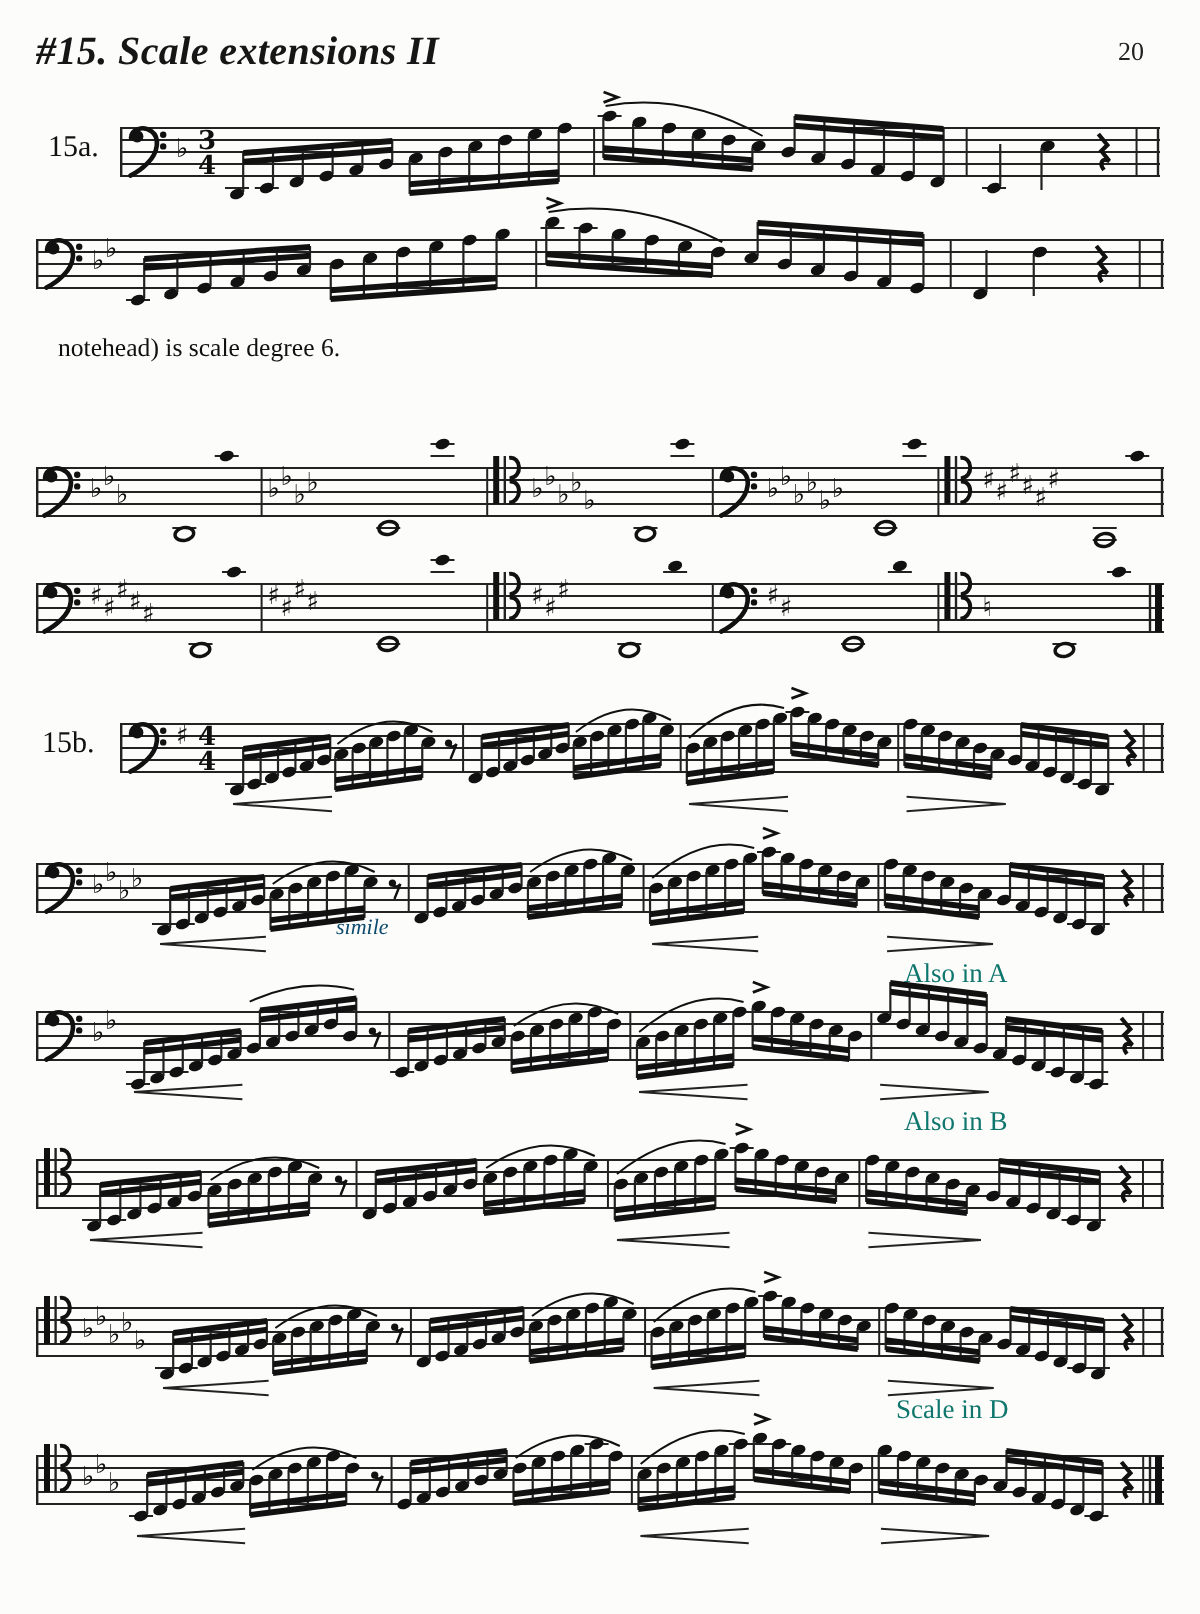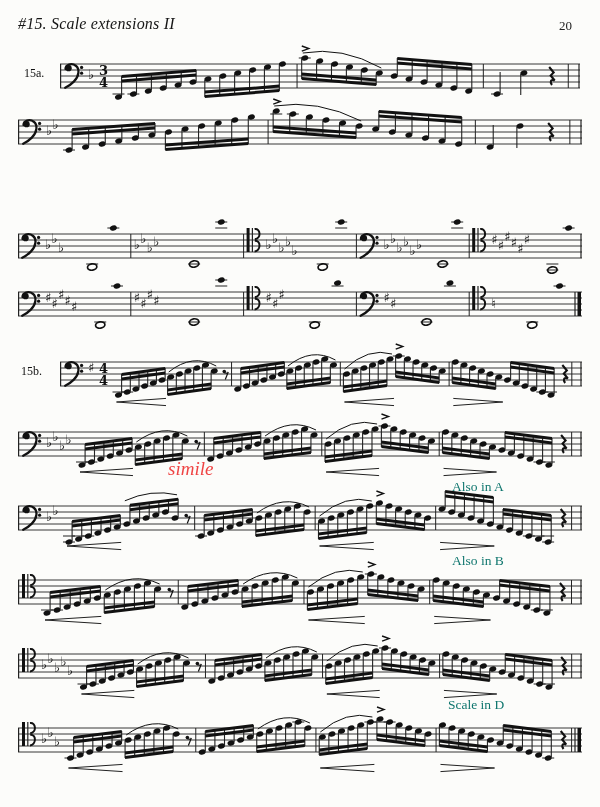--- a/index.html
+++ b/index.html
@@ -1,46 +1,47 @@
 <!DOCTYPE html>
 <html><head>
 <meta charset="utf-8">
 <style>
   html,body{margin:0;padding:0}
   body{background:#d9d9d9;font-family:"Liberation Serif",serif}
   .page{position:relative;width:600px;height:807px;margin:0 auto;background:#fcfcfa;overflow:hidden}
-  .title{position:absolute;left:18px;top:15px;font-size:16px;font-weight:normal;font-style:italic;color:#161616;letter-spacing:.2px}
+  .title{position:absolute;left:18px;top:15px;font-size:20px;font-weight:bold;font-style:italic;color:#161616;letter-spacing:.2px}
   .pagenum{position:absolute;right:28px;top:18px;font-size:13px;color:#222}
   .para{position:absolute;left:15px;top:166px;width:576px;font-size:12.8px;line-height:1.28;color:#101010}
   .para .pline{white-space:nowrap}
   .para .pline:first-child{text-indent:14px}
-  .syslabel{position:absolute;font-size:12px;color:#111}
+  .syslabel{position:absolute;font-size:15px;color:#111}
   #lbl-15a{left:24px;top:66px}
   #lbl-15b{left:21px;top:364px}
-  .simile{position:absolute;left:168px;top:458px;font-style:italic;font-size:19px;color:#ef4444}
+  .simile{position:absolute;left:168px;top:458px;font-style:italic;font-size:11px;color:#0c4a6e}
   .also{position:absolute;font-size:13.5px;color:#0f766e}
   #lbl-also-a{left:452px;top:479px}
   #lbl-also-b{left:452px;top:553px}
   #lbl-also-d{left:448px;top:697px}
   .system{position:absolute}
   .system svg{display:block;overflow:visible}
   svg text.ts{font-family:"DejaVu Serif",serif;font-weight:700;font-size:13px;fill:#111}
   svg text.acc{font-family:"DejaVu Sans",sans-serif;font-size:13px;fill:#111}
 </style>
 </head>
 <body>
 
 <div class="page">
   <div class="title">#15. Scale extensions II</div>
   <div class="pagenum">20</div>
 
   <div class="syslabel" id="lbl-15a">15a.</div>
   <div class="syslabel" id="lbl-15b">15b.</div>
 
   <div class="para">
+    <div class="pline">notehead) is scale degree 6.</div>
   </div>
 
   <div class="simile">simile</div>
   <div class="also" id="lbl-also-a">Also in A</div>
   <div class="also" id="lbl-also-b">Also in B</div>
   <div class="also" id="lbl-also-d">Scale in D</div>
 
   <div id="music">
       <div class="system" style="left: 60px; top: 46px;">
         <svg width="520" height="70" viewBox="0 0 520 70">

